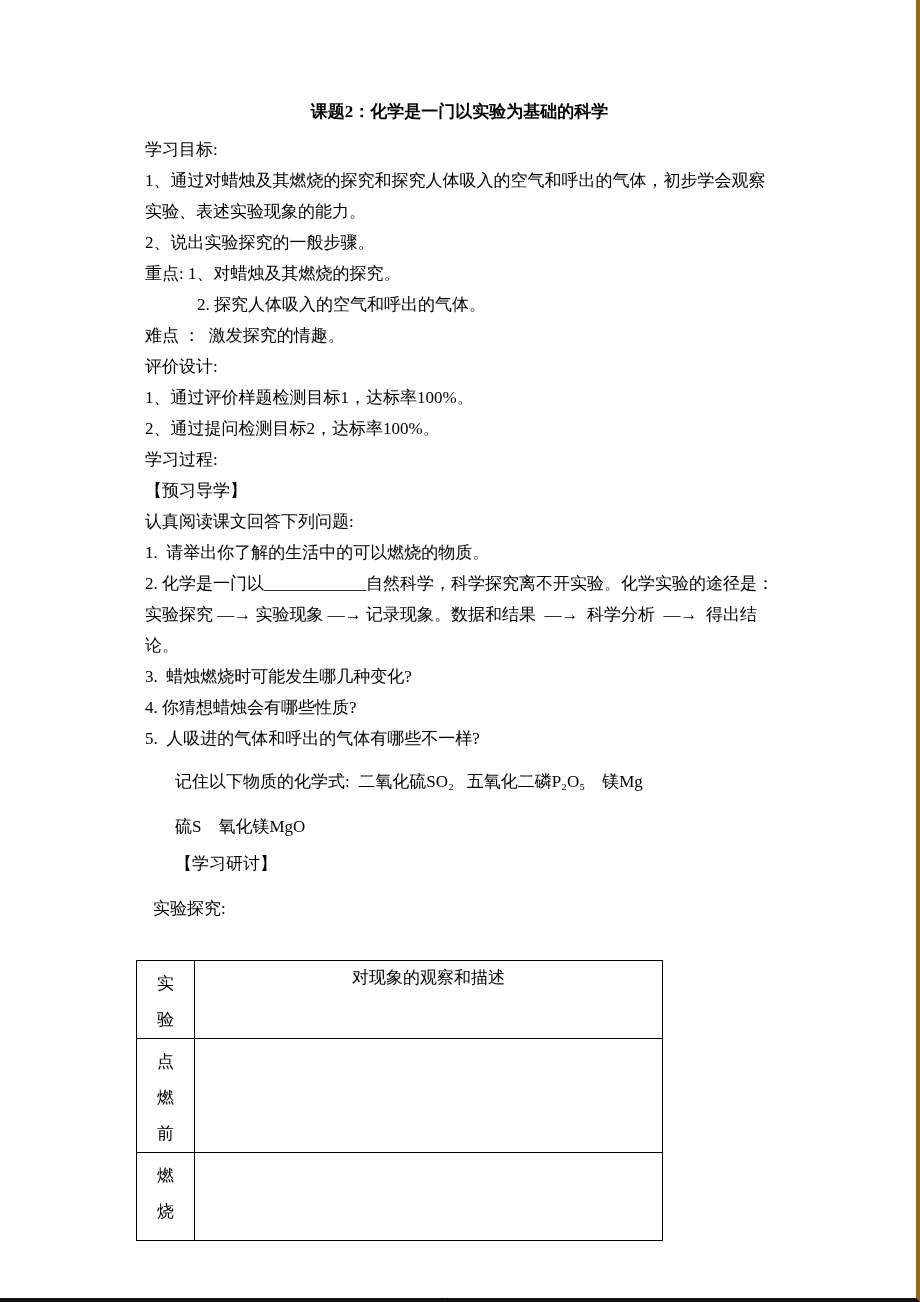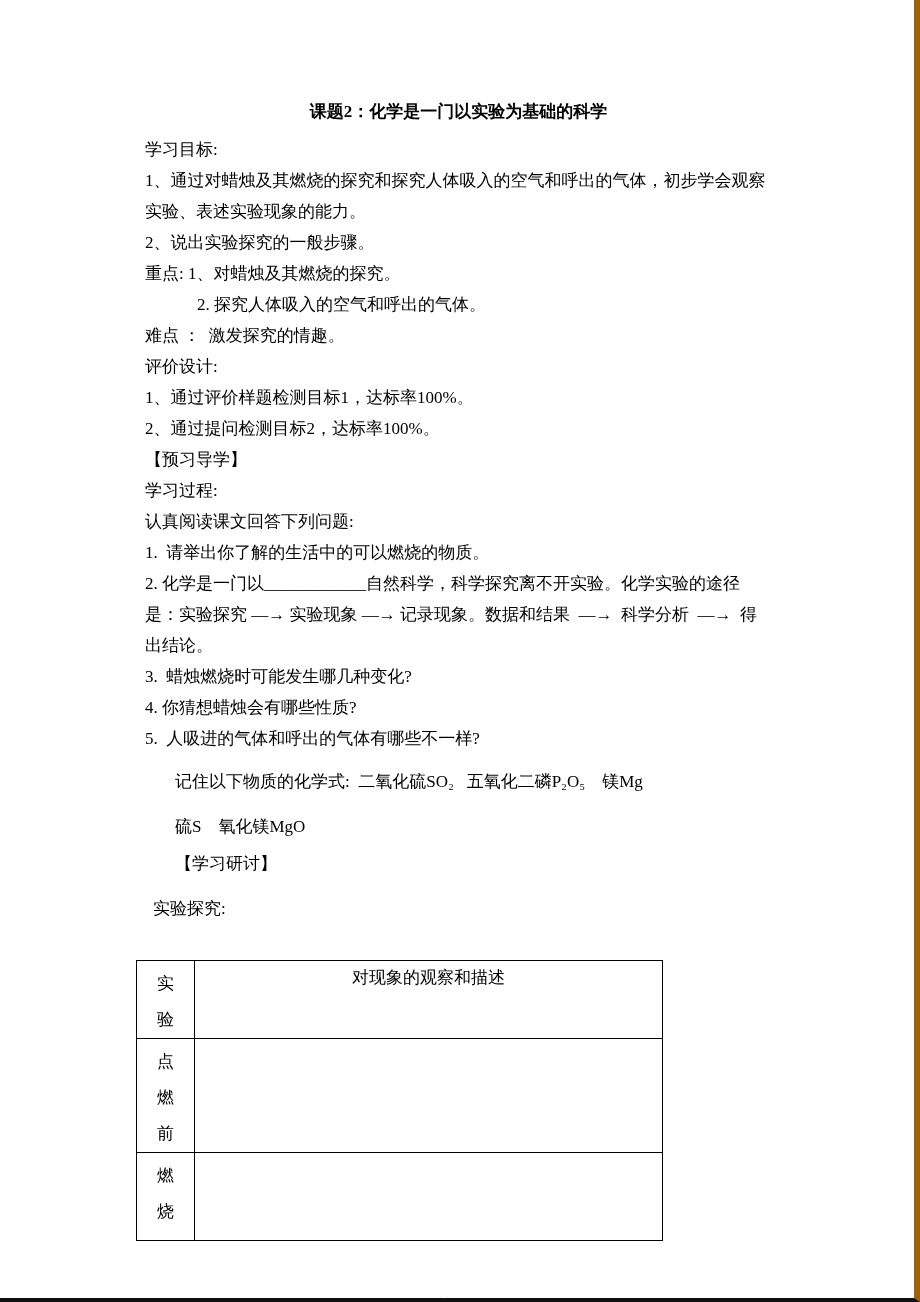--- a/index.html
+++ b/index.html
@@ -8,21 +8,21 @@
     width: 920px;
     height: 1302px;
     font-family: "Liberation Serif", "DejaVu Serif", serif;
     color: #000000;
     overflow: hidden;
   }
   .page {
     width: 920px;
     height: 1302px;
     background: #ffffff;
-    border-right: 6px solid #a16207;
+    border-right: 4px solid #a16207;
     border-bottom: 4px solid #111111;
     padding: 96px 142px 0 145px;
     position: relative;
     overflow: hidden;
   }
   .title {
     font-size: 17px;
     font-weight: bold;
     text-align: center;
     line-height: 31px;
@@ -88,22 +88,22 @@
 
   <p><span class="b">重点: </span><span>1、对蜡烛及其燃烧的探究。</span></p>
   <p class="indent-sub">2. 探究人体吸入的空气和呼出的气体。</p>
 
   <p><span class="b">难点 ： </span><span> 激发探究的情趣。</span></p>
 
   <p class="b">评价设计:</p>
   <p>1、通过评价样题检测目标1，达标率100%。</p>
   <p>2、通过提问检测目标2，达标率100%。</p>
 
+  <p class="b">学习过程:</p>
   <p class="b">【预习导学】</p>
-  <p class="b">学习过程:</p>
   <p>认真阅读课文回答下列问题:</p>
 
   <p>1.  请举出你了解的生活中的可以燃烧的物质。</p>
   <p>2. 化学是一门以____________自然科学，科学探究离不开实验。化学实验的途径是：实验探究 —→ 实验现象 —→ 记录现象。数据和结果  —→  科学分析  —→  得出结论。</p>
   <p>3.  蜡烛燃烧时可能发生哪几种变化?</p>
   <p>4. 你猜想蜡烛会有哪些性质?</p>
   <p>5.  人吸进的气体和呼出的气体有哪些不一样?</p>
 
   <p class="indent-30 gap-12">记住以下物质的化学式:  二氧化硫SO₂   五氧化二磷P₂O₅    镁Mg</p>
   <p class="indent-30 gap-14">硫S    氧化镁MgO</p>

